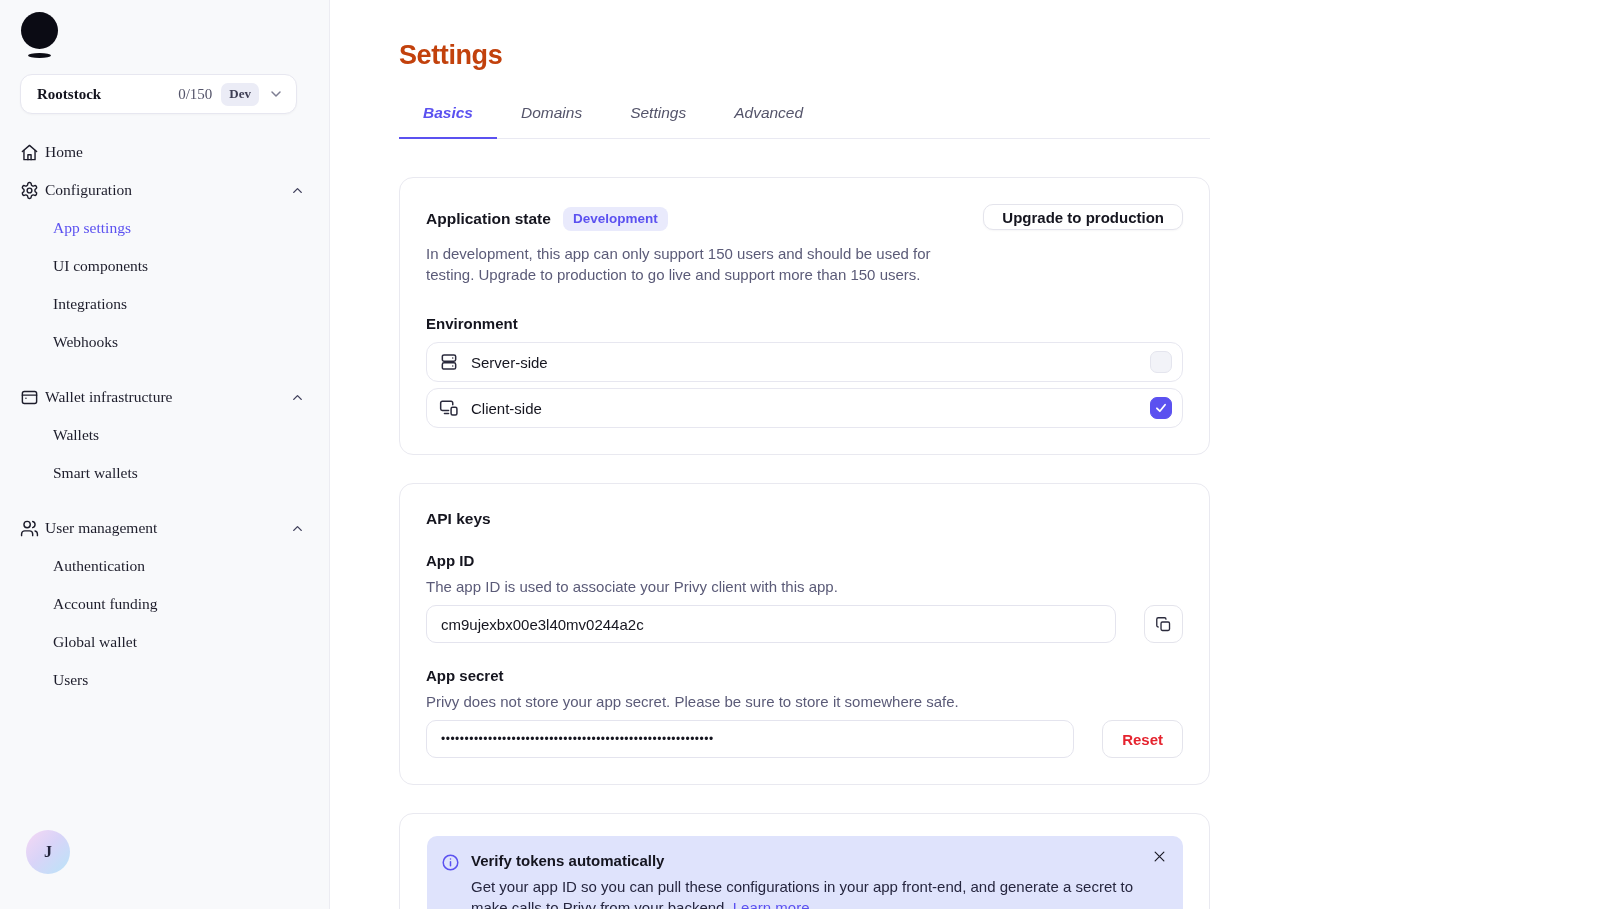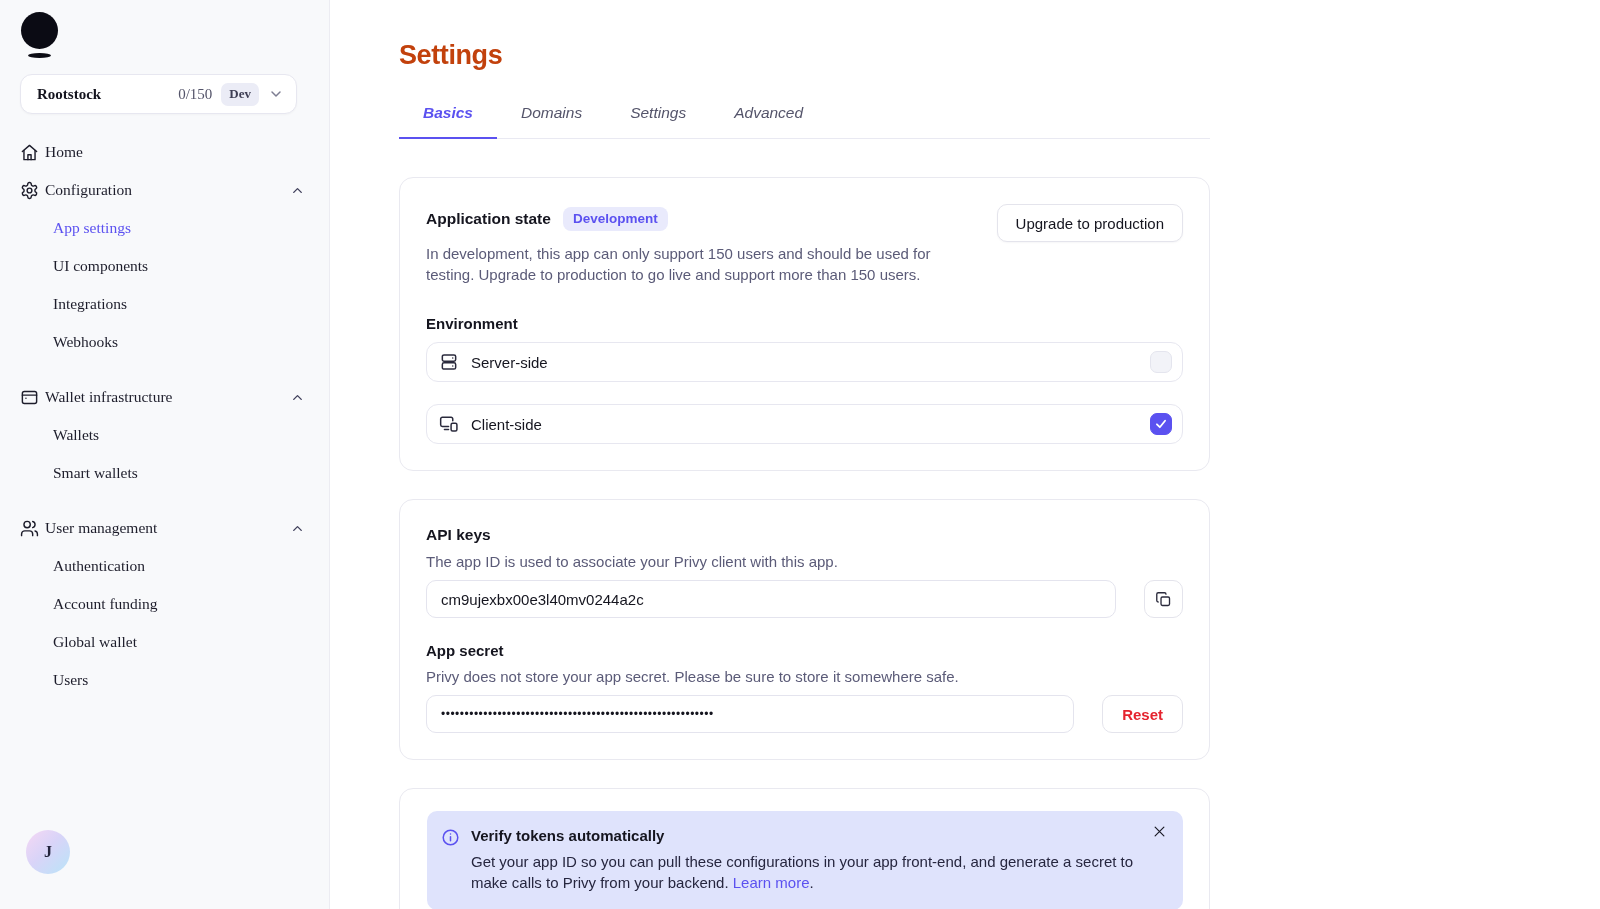--- a/index.html
+++ b/index.html
@@ -60,30 +60,30 @@
     padding:26px; margin-top:28px;
   }
   .card:first-of-type { margin-top:38px; }
   .card-head-row { display:flex; align-items:flex-start; }
   .state-left { flex:1; }
   .state-title-row { display:flex; align-items:center; gap:12px; margin-top:3px; }
   .section-title { font-size:15.5px; font-weight:700; color:#15151f; }
   .state-badge { background:#e9eafc; color:#5b51f0; font-size:13.5px; font-weight:600; padding:4px 10px 5px; border-radius:8px; }
   .state-desc { margin-top:12px; width:525px; font-size:15px; line-height:21px; color:#5b5b78; }
   .upgrade-btn {
-    height:38px; padding:0 18px; background:#fff; border:1px solid #e4e4ec; border-radius:10px;
-    font-size:15px; font-weight:400; color:#15151f; cursor:pointer; font-family:inherit;
+    height:26px; padding:0 18px; background:#fff; border:1px solid #e4e4ec; border-radius:10px;
+    font-size:15px; font-weight:700; color:#15151f; cursor:pointer; font-family:inherit;
     box-shadow:0 1px 2px rgba(20,20,40,.04);
   }
   .env-label { margin-top:30px; font-size:15px; font-weight:700; color:#15151f; }
   .env-row {
     margin-top:10px; height:40px; border:1px solid #e7e7f0; border-radius:12px;
     display:flex; align-items:center; gap:12px; padding:0 10px 0 12px; cursor:pointer; background:#fff;
   }
-  .env-row + .env-row { margin-top:22px; }
+  .env-row + .env-row { margin-top:6px; }
   .env-icon { display:flex; color:#2a2a3c; }
   .env-name { font-size:15px; color:#15151f; flex:1; }
   .checkbox { width:22px; height:22px; border-radius:7px; border:1px solid #e4e5ee; background:#f2f3f8; display:flex; align-items:center; justify-content:center; cursor:pointer; }
   .checkbox.checked { background:#5b51f0; border-color:#5b51f0; }
   
   .field-label { margin-top:24px; font-size:15px; font-weight:700; color:#15151f; }
   .field-desc { margin-top:9px; font-size:15px; color:#5b5b78; }
   .input-row { display:flex; gap:28px; margin-top:10px; align-items:center; }
   .text-input {
     height:38px; border:1px solid #e4e4ee; border-radius:10px; padding:0 14px;
@@ -263,20 +263,21 @@
               <polyline points="5 12.5 10 17.5 19 6.5"></polyline>
             </svg>
         </span>
       </span>
     </div>
   </section>
 
   <section class="card">
     <div class="section-title">API keys</div>
 
+    <div class="field-label">App ID</div>
     <div class="field-desc">The app ID is used to associate your Privy client with this app.</div>
     <div class="input-row">
       <input class="text-input" type="text" readonly="" value="cm9ujexbx00e3l40mv0244a2c" style="">
       <button class="icon-btn">
         <span>
           <svg width="17" height="17" viewBox="0 0 24 24" fill="none" stroke="currentColor" stroke-width="1.9" stroke-linecap="round" stroke-linejoin="round">
               <rect x="8.5" y="8.5" width="12" height="12" rx="2"></rect>
               <path d="M4.5 15.5c-1 0-2-.9-2-2v-9c0-1.1.9-2 2-2h9c1.1 0 2 1 2 2"></path>
             </svg>
         </span>

